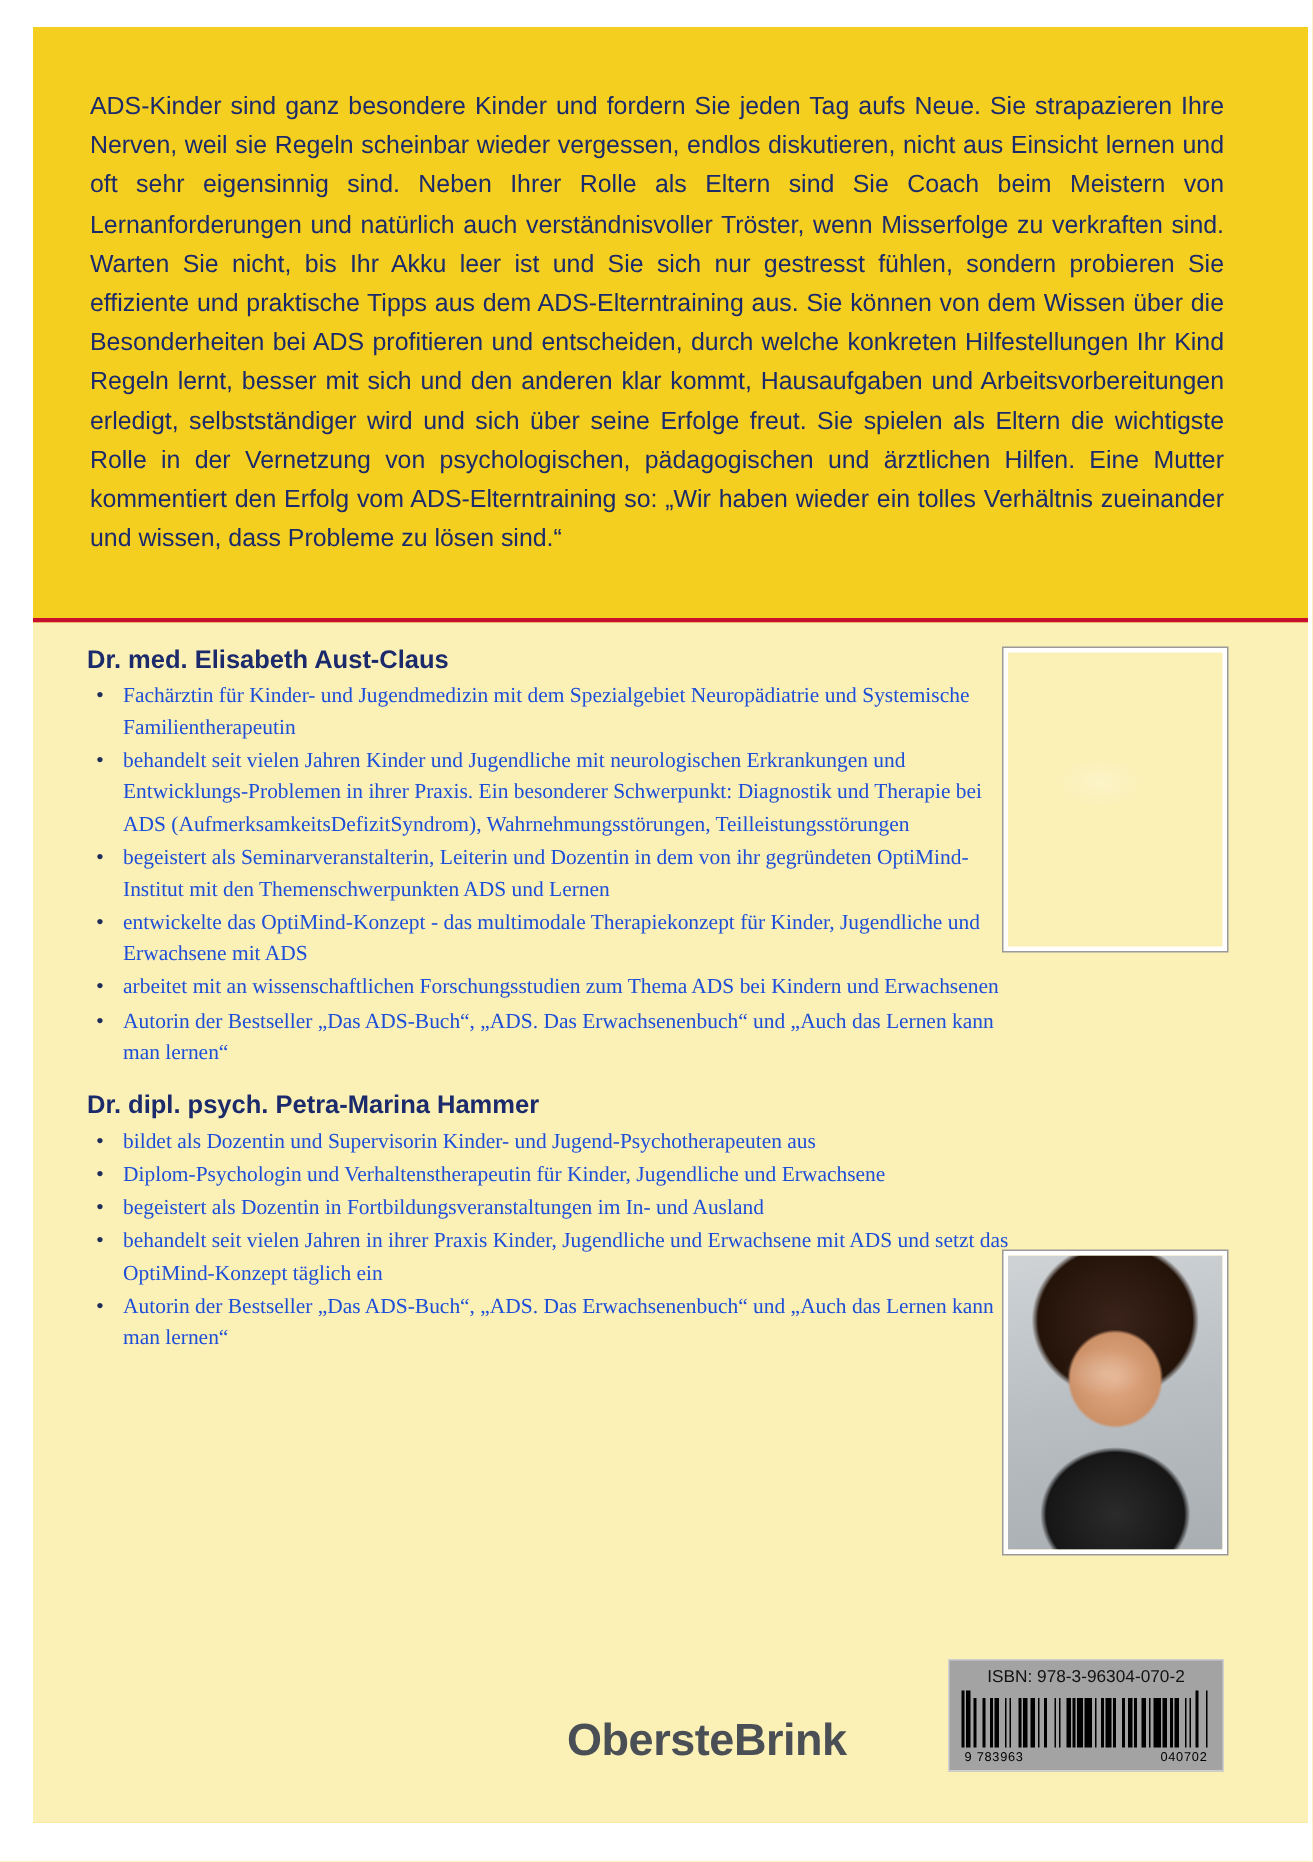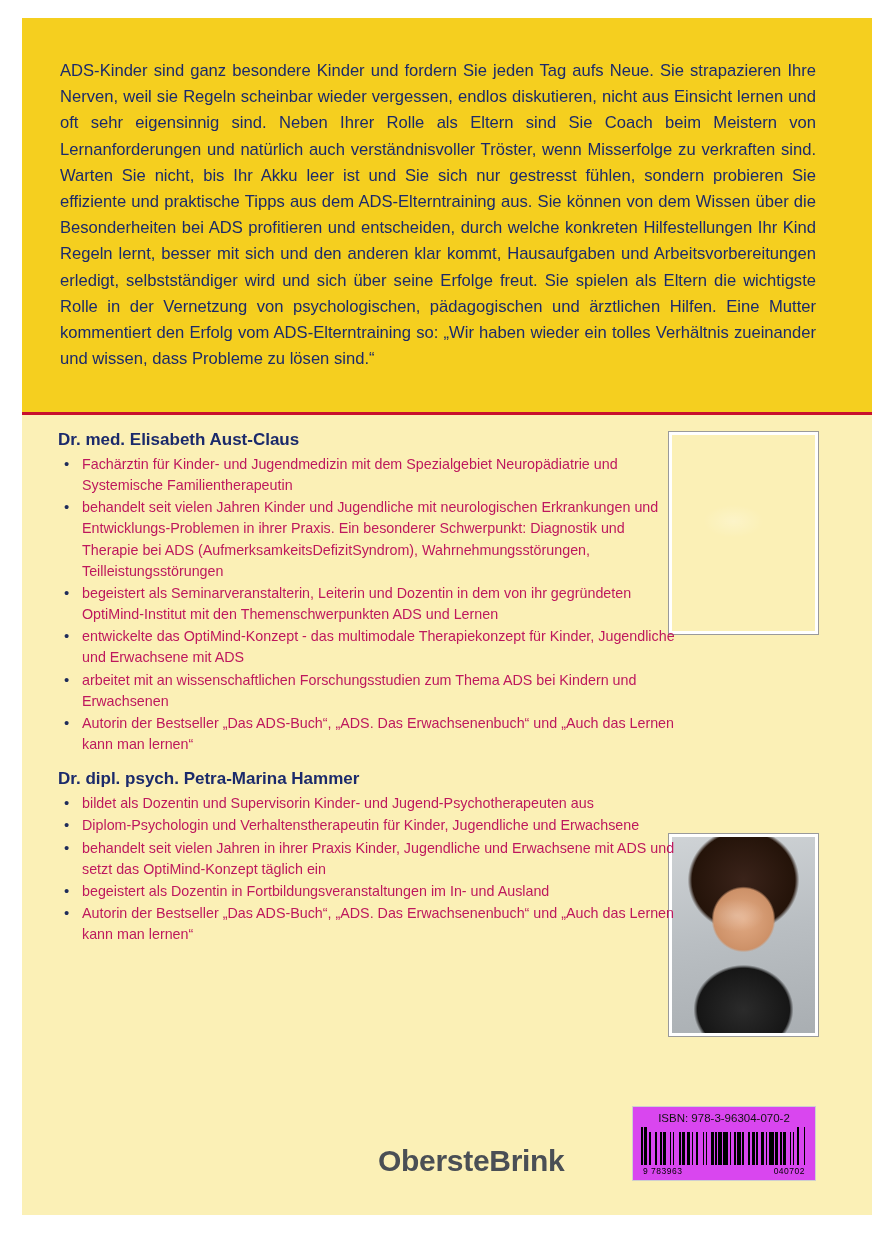--- a/index.html
+++ b/index.html
@@ -87,25 +87,26 @@
   }
   .bullets {
     list-style: none;
     margin: 0;
     padding: 0;
     width: 618px;
   }
   .bullets li {
     position: relative;
     padding-left: 24px;
-    color: #be185d;
+    color: #1d4ed8;
     font-size: 14.3px;
     line-height: 1.48;
     margin-bottom: 1px;
     text-align: left;
+    font-family: Liberation Serif, serif;
   }
   .bullets li::before {
     content: "•";
     position: absolute;
     left: 6px;
     top: -1px;
     color: #1f2d5a;
     font-size: 15px;
   }
   
@@ -172,21 +173,21 @@
     letter-spacing: -0.3px;
   }
   .publisher .brink { color: #4a4f55; }
   
   .isbn-box {
     position: absolute;
     left: 632px;
     top: 1106px;
     width: 184px;
     height: 75px;
-    background: #d946ef;
+    background: #a3a3a3;
     border: 1px solid #cfcfcf;
     box-sizing: border-box;
     padding: 5px 8px 3px 8px;
   }
   .isbn-text {
     font-size: 11.5px;
     color: #111;
     text-align: center;
     margin-bottom: 3px;
     font-family: "Liberation Sans", sans-serif;
@@ -249,22 +250,22 @@
         <li>arbeitet mit an wissenschaftlichen Forschungsstudien zum Thema ADS bei Kindern und Erwachsenen</li>
         <li>Autorin der Bestseller „Das ADS-Buch“, „ADS. Das Erwachsenenbuch“ und  „Auch das Lernen kann man lernen“</li>
       </ul>
     </div>
 
     <div class="author-block" style="margin-top:14px;">
       <div class="author-name">Dr. dipl. psych. Petra-Marina Hammer</div>
       <ul class="bullets">
         <li>bildet als Dozentin und Supervisorin Kinder- und Jugend-Psychotherapeuten aus</li>
         <li>Diplom-Psychologin und Verhaltenstherapeutin für Kinder, Jugendliche und Erwachsene</li>
+        <li>begeistert als Dozentin in Fortbildungsveranstaltungen im In- und Ausland</li>
         <li>behandelt seit vielen Jahren in ihrer Praxis Kinder, Jugendliche und Erwachsene mit ADS und setzt das OptiMind-Konzept täglich ein</li>
-        <li>begeistert als Dozentin in Fortbildungsveranstaltungen im In- und Ausland</li>
         <li>Autorin der Bestseller „Das ADS-Buch“, „ADS. Das Erwachsenenbuch“ und „Auch das Lernen kann man lernen“</li>
       </ul>
     </div>
 
   </div>
 
   <div class="publisher">
     <span>Oberste</span><span class="brink">Brink</span>
   </div>
 

